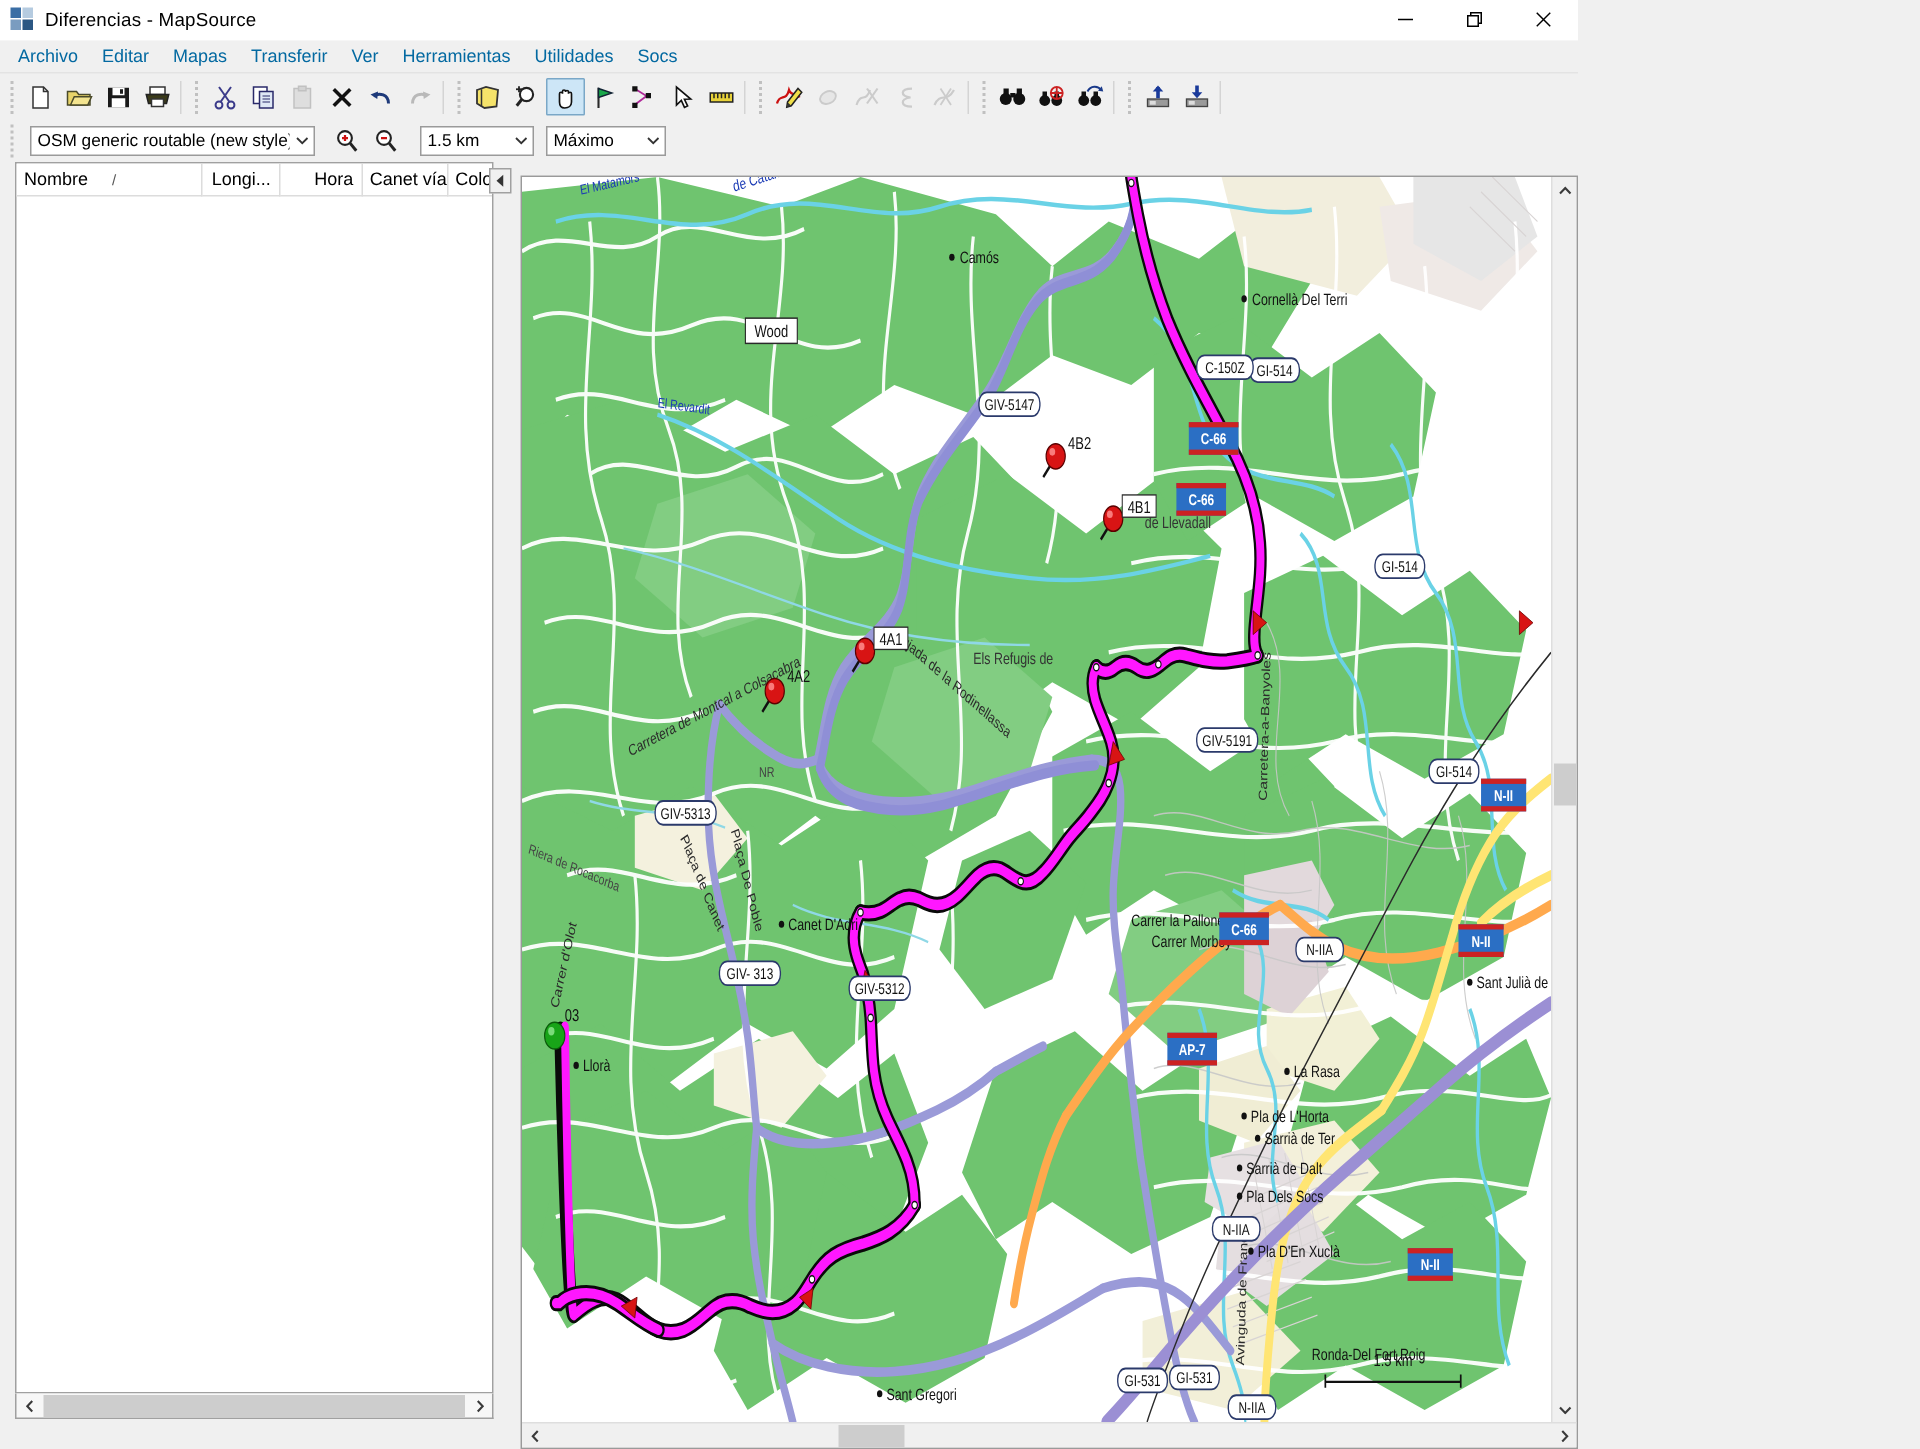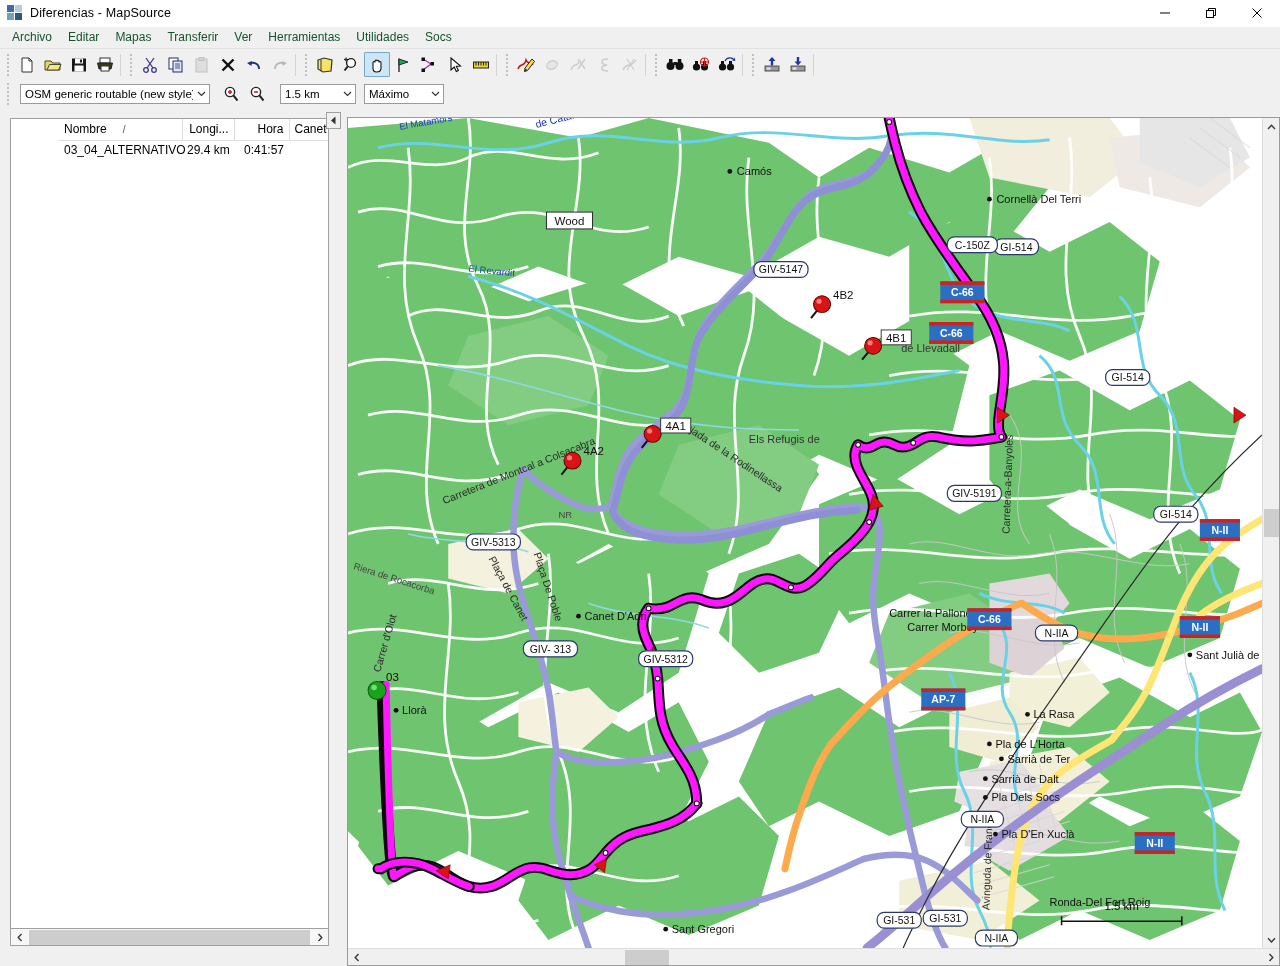--- a/index.html
+++ b/index.html
@@ -4,21 +4,21 @@
 <style>
   * { box-sizing: border-box; }
   html, body {
     margin: 0; padding: 0;
     width: 1280px; height: 966px;
     overflow: hidden;
     font-family: "Liberation Sans", sans-serif;
     background: #f0f0f0;
   }
   #app {
-    width: 1280px; height: 966px;
+    width: 1052px; height: 966px;
     position: relative;
     background: #f0f0f0;
     display: flex;
     flex-direction: column;
   }
 
   
   .titlebar {
     height: 27px;
     background: #ffffff;
@@ -63,21 +63,21 @@
     height: 21px;
     background: #f0f0f0;
     display: flex;
     align-items: center;
     padding-left: 4px;
     flex: 0 0 auto;
     font-size: 12px;
   }
   .menu-item {
     padding: 2px 8px;
-    color: #14532d;
+    color: #0369a1;
     white-space: nowrap;
     line-height: 15px;
   }
 
   
   .toolbar-row {
     background: #f0f0f0;
     display: flex;
     align-items: center;
     flex: 0 0 auto;
@@ -182,28 +182,27 @@
   }
   .tab.sel {
     background: #fdfdfd;
     border-color: #9d9d9d;
     padding-top: 5px;
     padding-bottom: 6px;
     top: 0px;
     z-index: 3;
   }
   .listframe {
-    margin: 11px 18px 0 10px;
+    margin: 1px 18px 0 10px;
     flex: 1 1 auto;
     background: #ffffff;
     border: 1px solid #a0a0a0;
     display: flex;
     flex-direction: column;
     overflow: hidden;
-    padding-left: 48px;
   }
   table.routelist {
     width: 100%;
     border-collapse: collapse;
     font-size: 12px;
     table-layout: fixed;
   }
   table.routelist th {
     background: #ffffff;
     font-weight: normal;
@@ -702,27 +701,20 @@
           <thead>
             <tr>
               <th><span>Nombre</span><span class="hsort">/</span></th>
               <th class="num">Longi...</th>
               <th class="num">Hora</th>
               <th class="num">Canet vía</th>
               <th>Color</th>
             </tr>
           </thead>
           <tbody>
-            <tr>
-              <td>03_04_ALTERNATIVO</td>
-              <td class="num">29.4 km</td>
-              <td class="num">0:41:57</td>
-              <td class="num">12</td>
-              <td><span class="swatch" style="background:#ffef00"></span></td>
-            </tr>
           </tbody>
         </table>
       </div>
 
       <div class="hscroll">
         <div class="hs-arrow">
           <svg width="6" height="9" viewBox="0 0 6 9">
               <polyline points="4.5,1 1.2,4.5 4.5,8" fill="none" stroke="#3a3a3a" stroke-width="1.4"></polyline>
             </svg>
         </div>

